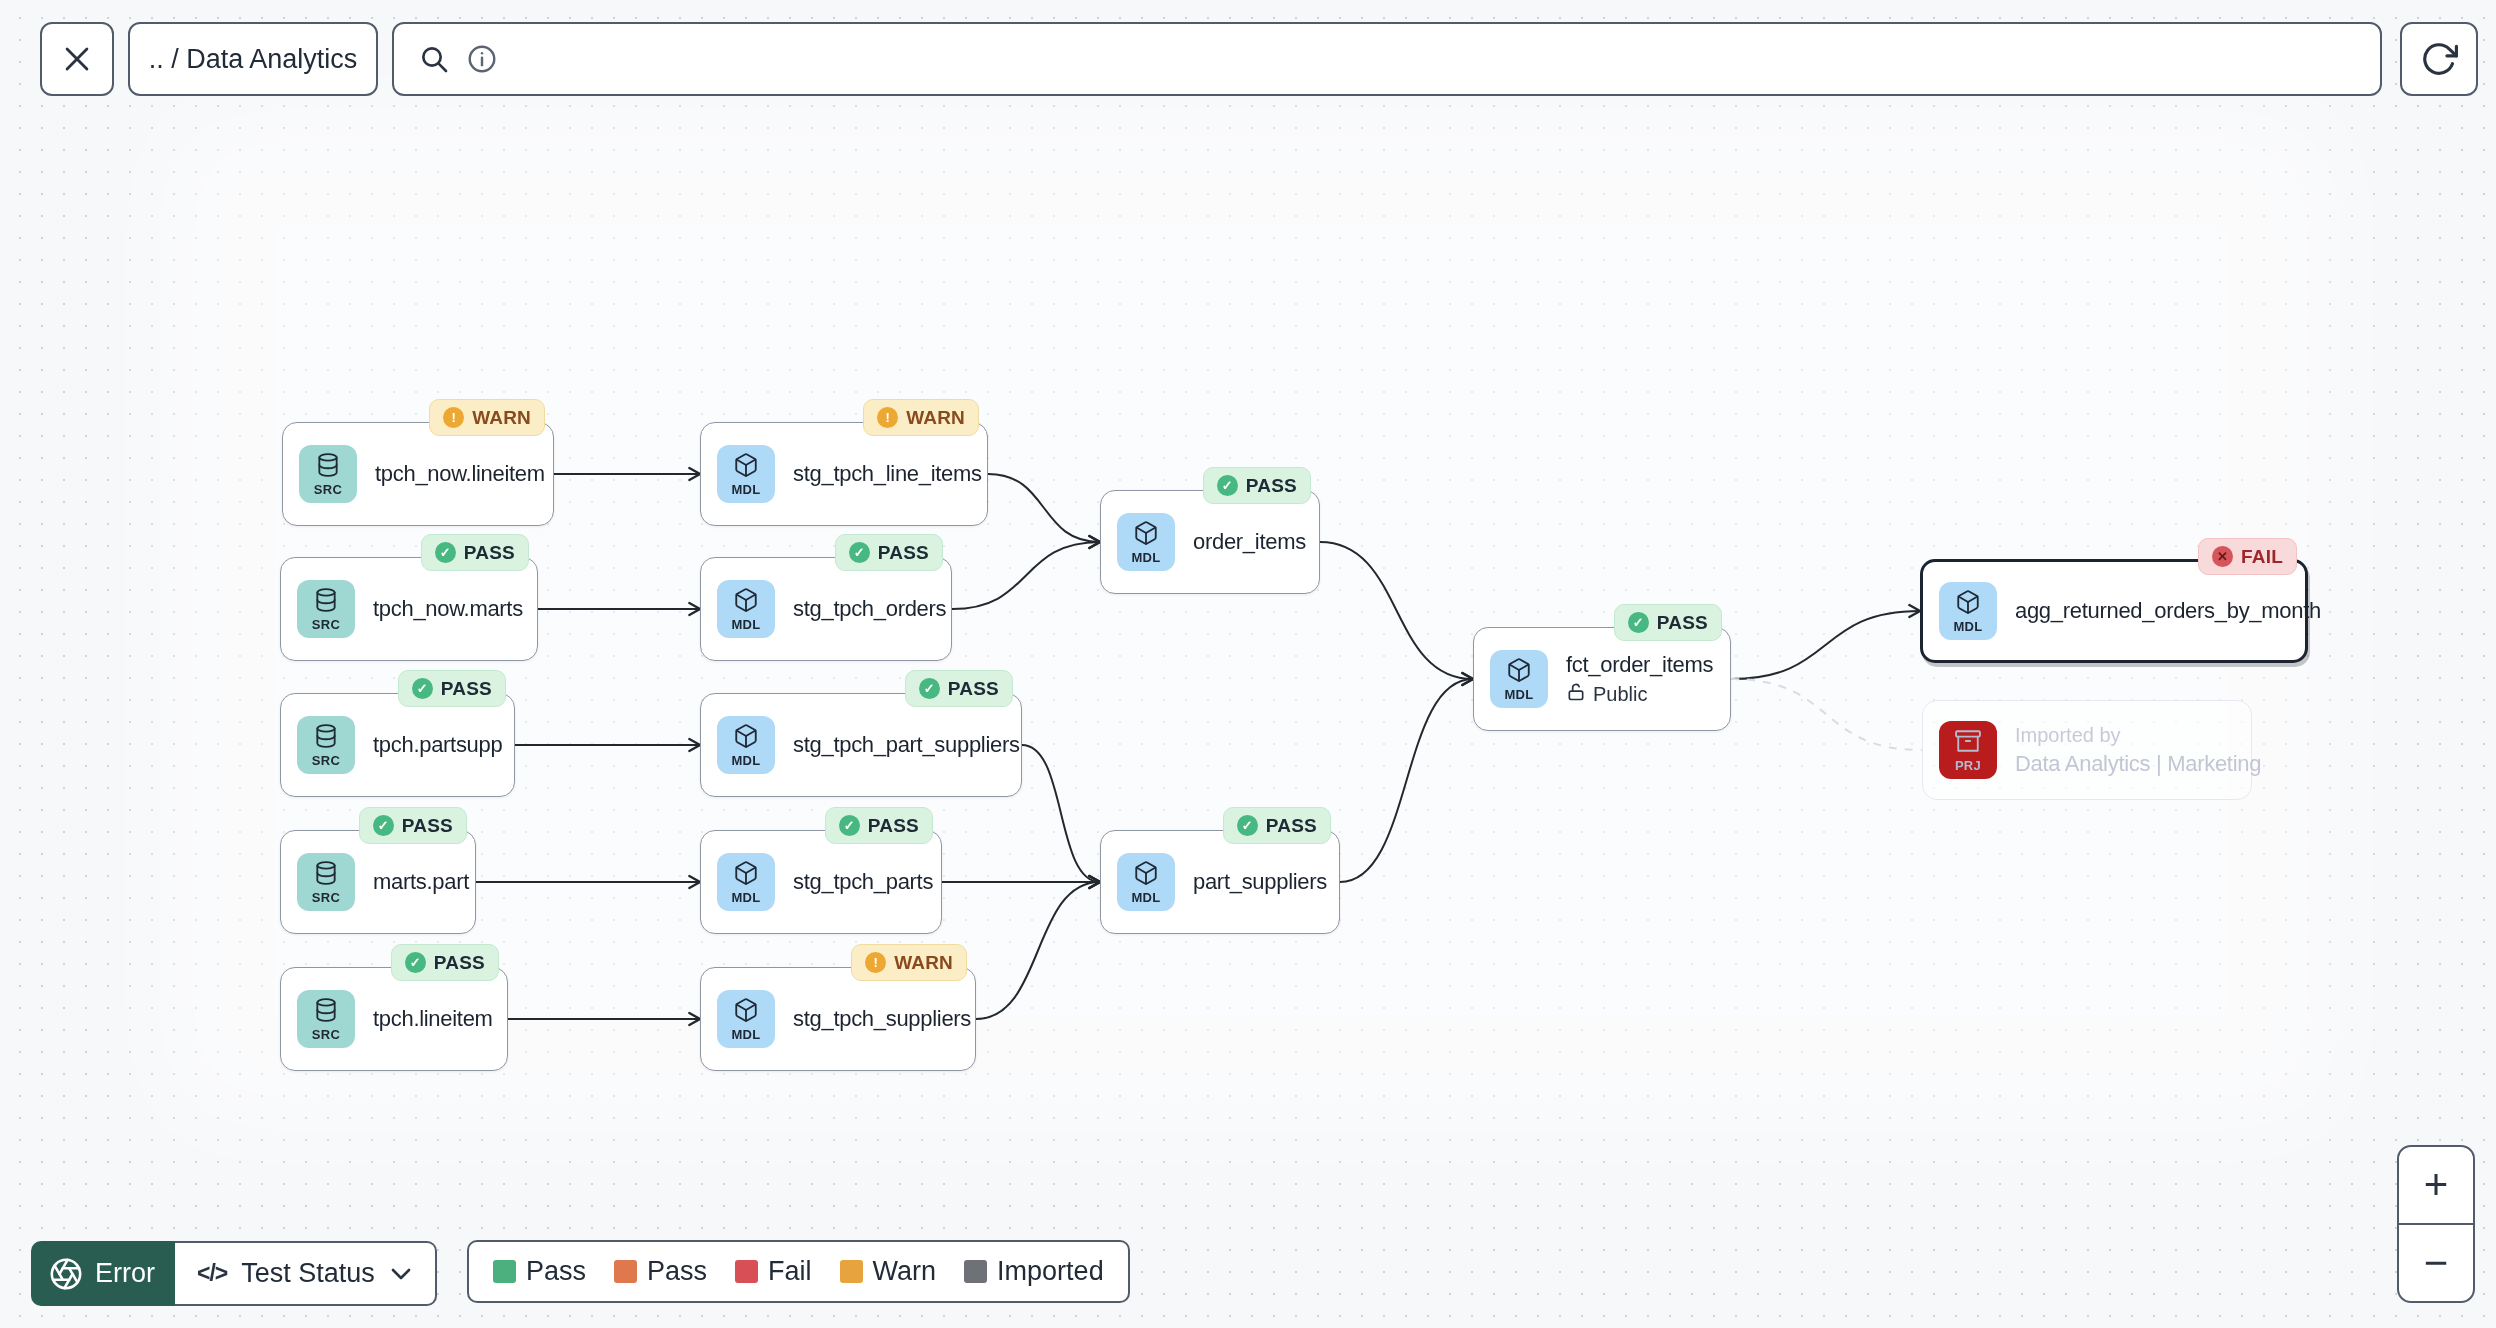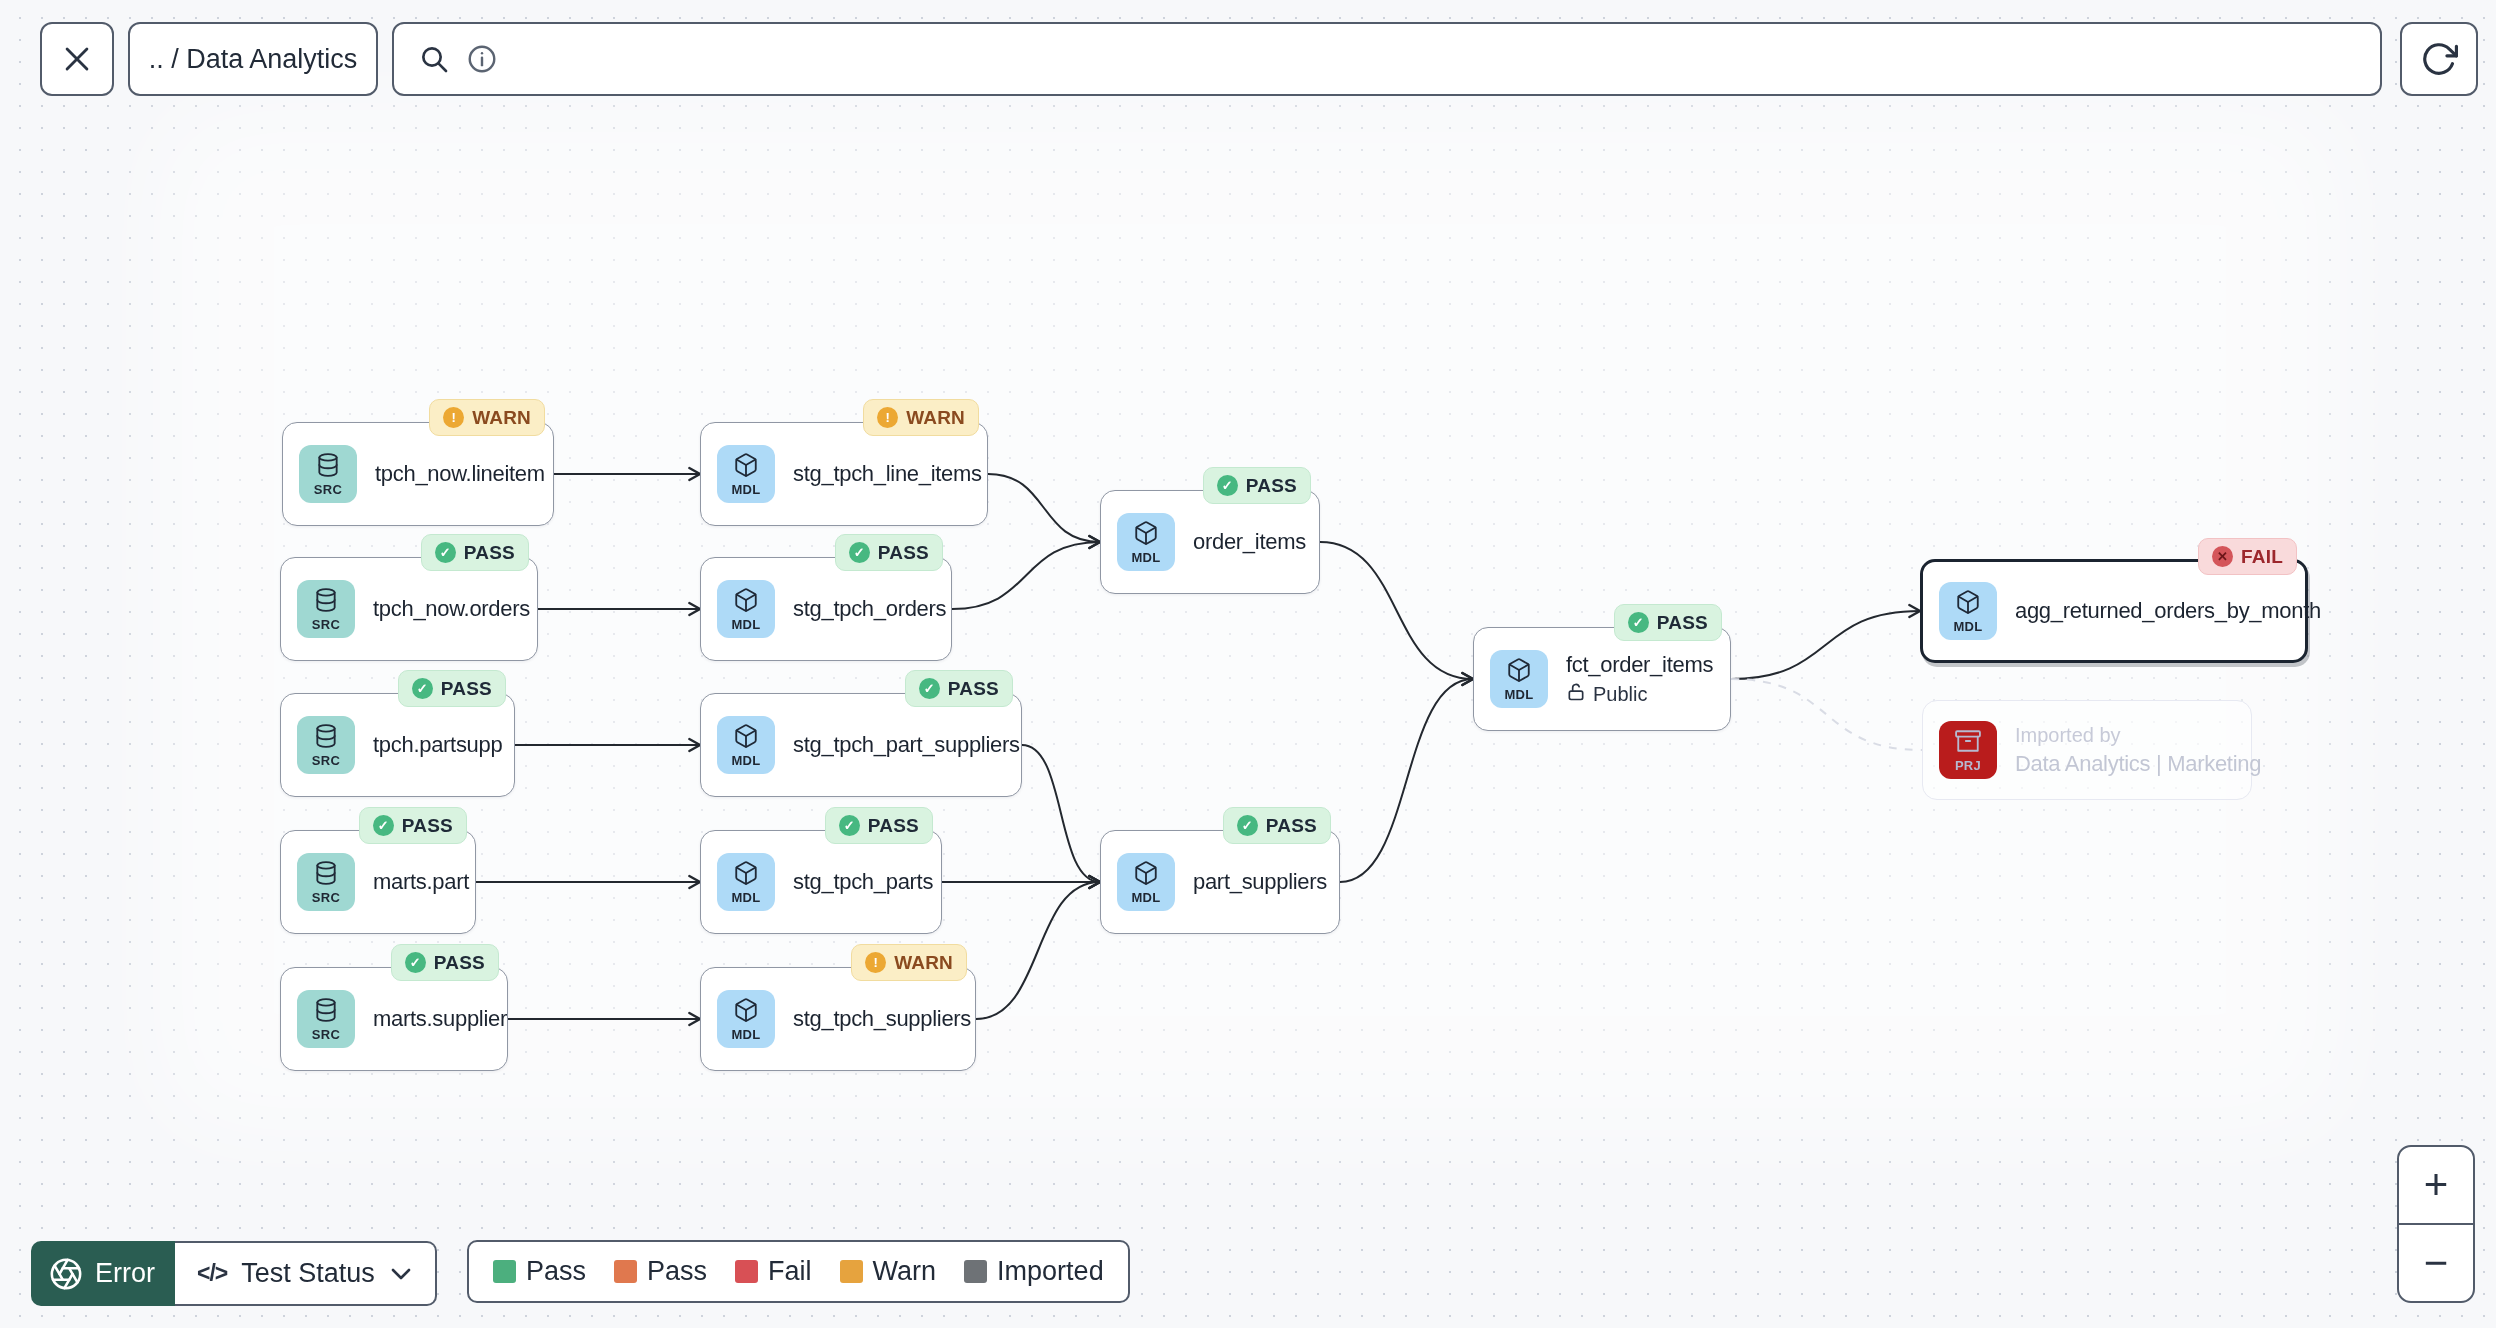--- a/index.html
+++ b/index.html
@@ -161,21 +161,21 @@
       </div>
       <div class="iconbox" style="background:#9fd8d2">
         <span><svg width="26" height="26" viewBox="0 0 24 24" style="fill:none;stroke:#1f2937;stroke-width:1.7;stroke-linecap:round;stroke-linejoin:round">
             <ellipse cx="12" cy="5" rx="8" ry="3"></ellipse>
             <path d="M20 12c0 1.66-3.58 3-8 3s-8-1.34-8-3"></path>
             <path d="M4 5v14c0 1.66 3.58 3 8 3s8-1.34 8-3V5"></path>
           </svg></span>
         <span class="kind">SRC</span>
       </div>
       <div class="node-texts">
-        <div class="node-title">tpch_now.orders</div>
+        <div class="node-title">tpch_now.marts</div>
       </div>
     </div>
     <div class="node" style="left: 700px; top: 557px; width: 252px; height: 104px;">
       <div class="badge" style="background:#d9f3e0;border-color:#c4e9d0;color:#1f2a37">
         <span class="badge-dot" style="background:#47b881;color:#ffffff">✓</span>
         <span>PASS</span>
       </div>
       <div class="iconbox" style="background:#aedaf7">
         <span><svg width="26" height="26" viewBox="0 0 24 24" style="fill:none;stroke:#1f2937;stroke-width:1.7;stroke-linecap:round;stroke-linejoin:round">
             <path d="M21 16V8a2 2 0 0 0-1-1.73l-7-4a2 2 0 0 0-2 0l-7 4A2 2 0 0 0 3 8v8a2 2 0 0 0 1 1.73l7 4a2 2 0 0 0 2 0l7-4A2 2 0 0 0 21 16z"></path>
@@ -263,21 +263,21 @@
       </div>
       <div class="iconbox" style="background:#9fd8d2">
         <span><svg width="26" height="26" viewBox="0 0 24 24" style="fill:none;stroke:#1f2937;stroke-width:1.7;stroke-linecap:round;stroke-linejoin:round">
             <ellipse cx="12" cy="5" rx="8" ry="3"></ellipse>
             <path d="M20 12c0 1.66-3.58 3-8 3s-8-1.34-8-3"></path>
             <path d="M4 5v14c0 1.66 3.58 3 8 3s8-1.34 8-3V5"></path>
           </svg></span>
         <span class="kind">SRC</span>
       </div>
       <div class="node-texts">
-        <div class="node-title">marts.supplier</div>
+        <div class="node-title">tpch.lineitem</div>
       </div>
     </div>
     <div class="node" style="left: 700px; top: 967px; width: 276px; height: 104px;">
       <div class="badge" style="background:#fbeec6;border-color:#f1dc9f;color:#8a4a1f">
         <span class="badge-dot" style="background:#eca833;color:#ffffff">!</span>
         <span>WARN</span>
       </div>
       <div class="iconbox" style="background:#aedaf7">
         <span><svg width="26" height="26" viewBox="0 0 24 24" style="fill:none;stroke:#1f2937;stroke-width:1.7;stroke-linecap:round;stroke-linejoin:round">
             <path d="M21 16V8a2 2 0 0 0-1-1.73l-7-4a2 2 0 0 0-2 0l-7 4A2 2 0 0 0 3 8v8a2 2 0 0 0 1 1.73l7 4a2 2 0 0 0 2 0l7-4A2 2 0 0 0 21 16z"></path>

